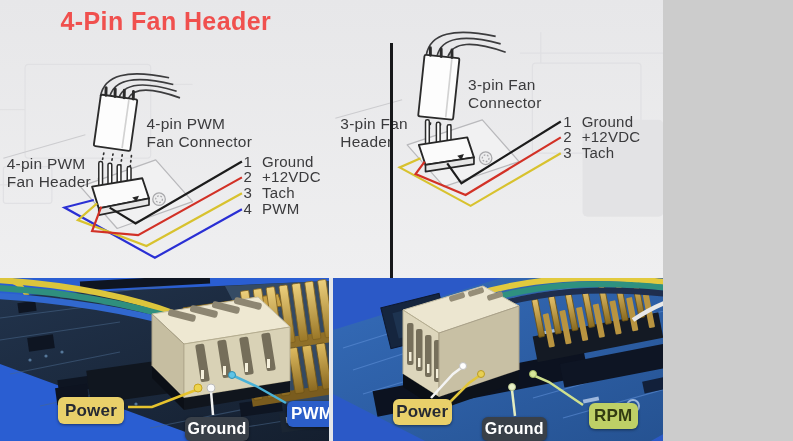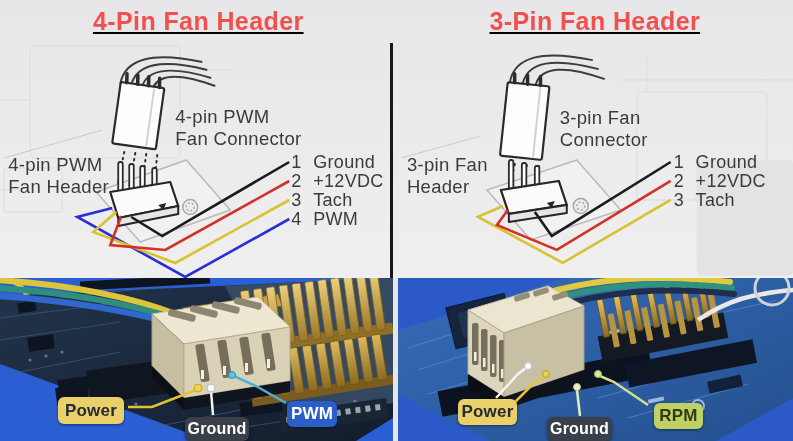--- a/index.html
+++ b/index.html
@@ -1,18 +1,18 @@
 <!DOCTYPE html>
 <html><head>
 <meta charset="utf-8">
 <style>
   html,body { margin:0; padding:0; background:#ccc; }
   .page {
-    position:relative; width:793px; height:441px; overflow:hidden;
-    font-family:"Liberation Sans", sans-serif; background:#ebebed;text-decoration:underline;
+    position:relative; width:663px; height:441px; overflow:hidden;
+    font-family:"Liberation Sans", sans-serif; background:#ebebed;
   }
   .top { position:relative; height:278px; display:flex; background:linear-gradient(#e7e7e9,#efeff0); }
   .panel { position:relative; width:50%; height:278px; display:flex; flex-direction:column; }
   .panel-title {
     margin:0; padding-top:6px; height:34px; text-align:center;
     font-size:25px; font-weight:bold; letter-spacing:.4px; line-height:30px;
   }
   .diagram { display:block; width:100%; height:238px; }
   .divider { position:absolute; left:390px; top:43px; width:3px; height:235px; }
   .bottom { position:relative; height:163px; display:flex; background:#e3e5e8; }
@@ -112,21 +112,20 @@
           <text class="pin-name" x="313" y="147" fill="#3b3b3d">+12VDC</text>
           <text class="pin-num" x="291" y="166" fill="#3b3b3d">3</text>
           <text class="pin-name" x="313" y="166" fill="#3b3b3d">Tach</text>
           <text class="pin-num" x="291" y="185" fill="#3b3b3d">4</text>
           <text class="pin-name" x="313" y="185" fill="#3b3b3d">PWM</text>
         </g>
       </svg>
     </section>
 
     <section class="panel">
-      <h2 class="panel-title" style="color: rgb(240, 80, 78);">3-Pin Fan Header</h2>
 
       <svg class="diagram" viewBox="0 0 397 238">
         <g>
           <rect x="240" y="52" width="130" height="108" rx="4" fill="none" stroke="#e0e0e3" stroke-width="1.5"></rect>
           <rect x="300" y="120" width="97" height="116" rx="6" fill="#e3e3e5"></rect>
           <path d="M225,40 H397 M250,15 V52" fill="none" stroke="#e0e0e3" stroke-width="1.5"></path>
         </g>
         <line x1="4" y1="118" x2="84" y2="96" stroke="#cccccf" stroke-width="1.2"></line>
 
         <g fill="none" stroke="#3c3c3e" stroke-width="2">

